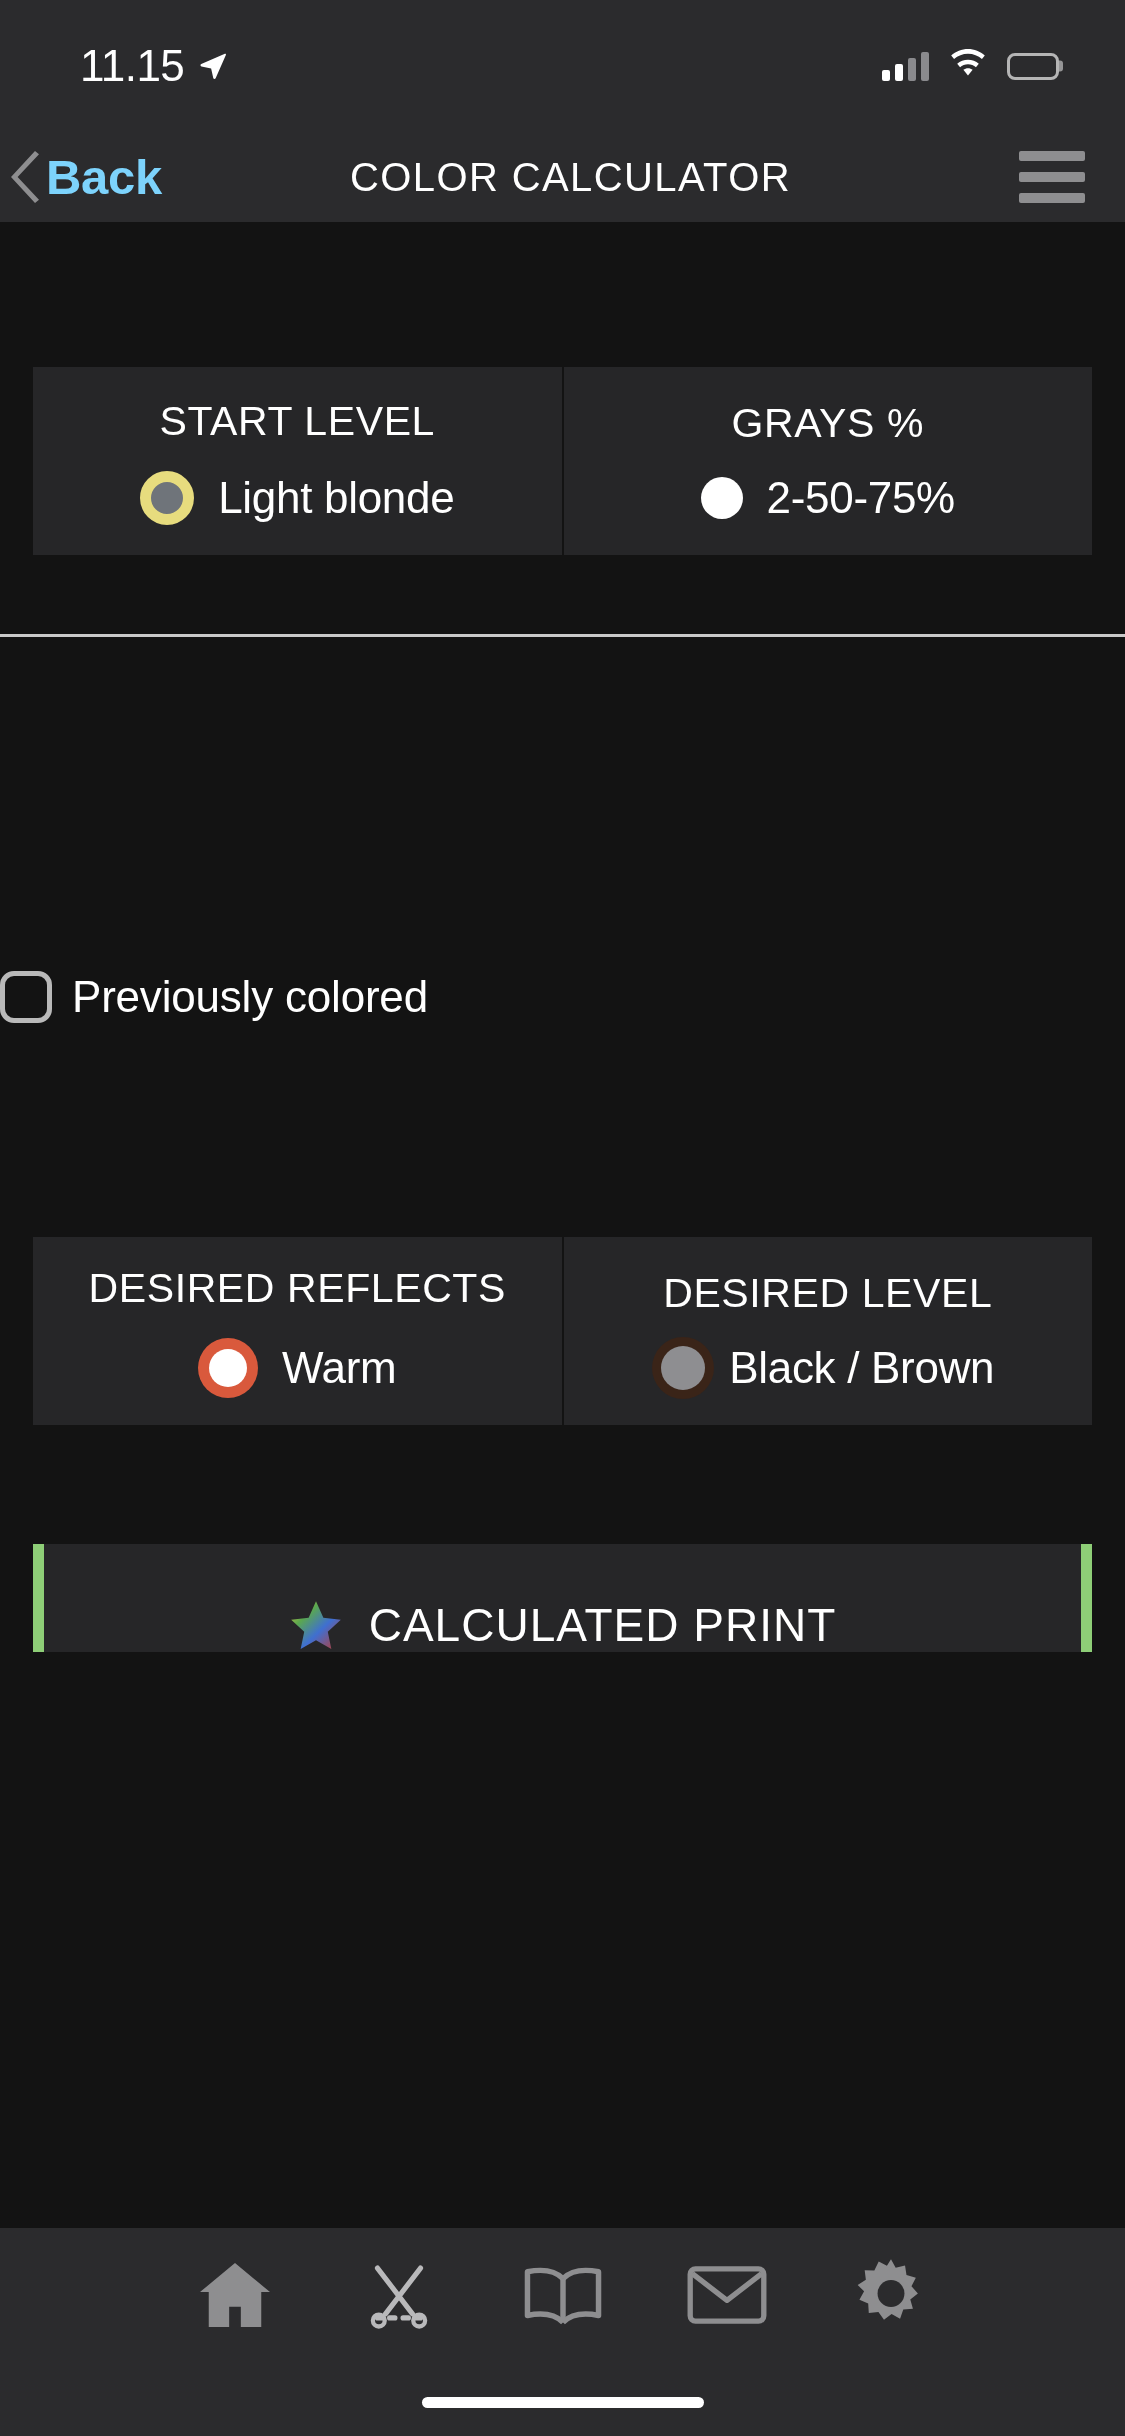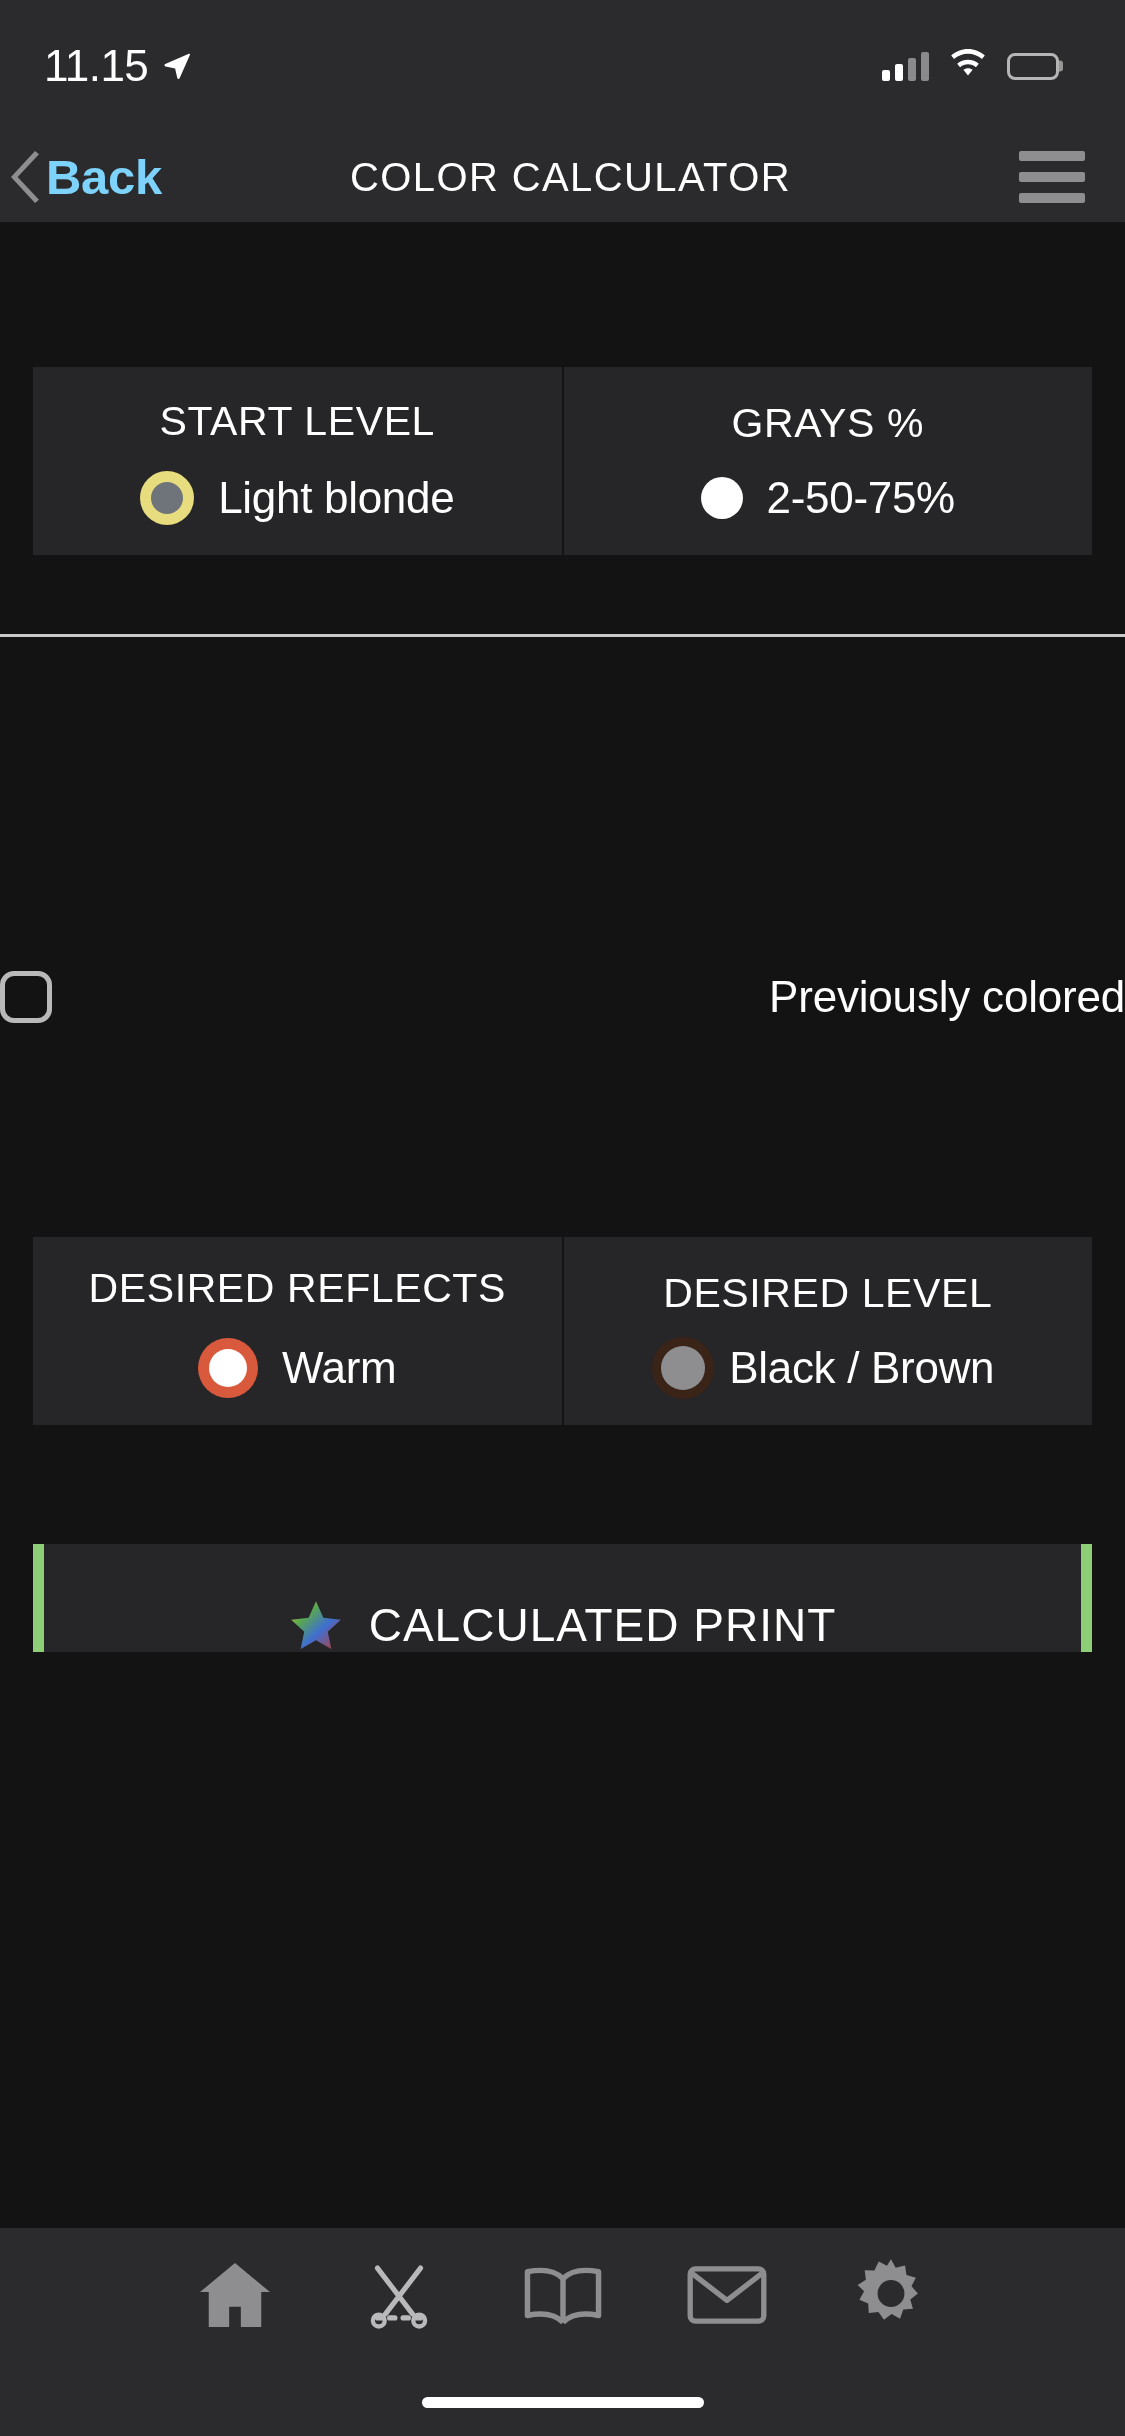--- a/index.html
+++ b/index.html
@@ -11,21 +11,21 @@
     overflow:hidden;
     position:relative;
   }
 
   #phone { position:absolute; inset:0; background:#121212; display:flex; flex-direction:column; }
 
   
   .statusbar {
     height:132px; background:#2b2b2d;
     display:flex; align-items:center; justify-content:space-between;
-    padding:0 66px 0 44px; flex:0 0 auto;
+    padding:0 66px 0 80px; flex:0 0 auto;
   }
   .status-left { display:flex; align-items:center; gap:14px; }
   .clock { color:#fff; font-size:44px; font-weight:400; letter-spacing:-0.5px; }
   .loc-arrow { width:30px; height:30px; display:block; }
   .status-right { display:flex; align-items:center; gap:20px; }
   .signal { display:flex; align-items:flex-end; gap:5px; height:30px; }
   .signal i { display:block; width:8px; border-radius:2px; background:#8a8a8d; }
   .signal i.on { background:#fff; }
   .signal i:nth-child(1){ height:11px; }
   .signal i:nth-child(2){ height:17px; }
@@ -75,21 +75,21 @@
   .card-value { color:#fff; font-size:44px; font-weight:400; letter-spacing:-0.3px; white-space:nowrap; }
 
   .swatch { width:54px; height:54px; border-radius:50%; flex:0 0 auto; }
   .swatch.ringed { border:11px solid #e7dc7e; width:54px; height:54px; }
   .swatch.plainwhite { background:#fff; width:42px; height:42px; }
   .swatch.brownring { background:#8e8e91; box-shadow:0 0 0 9px #3a2418; width:44px; height:44px; }
   .swatch.orangering { background:#fff; box-shadow:0 0 0 11px #d9593c; width:38px; height:38px; margin:11px; }
 
   
   .check-row {
-    position:absolute; left:0; right:0; display:flex; align-items:center; justify-content:space-between; gap:38px;
+    position:absolute; left:0; right:0; display:flex; align-items:center; justify-content:flex-start; gap:20px;
     cursor:pointer;
   }
   .checkbox { width:52px; height:52px; border:5px solid #b9b9b9; border-radius:14px; background:transparent; }
   .check-label { color:#fff; font-size:44px; font-weight:400; letter-spacing:-0.2px; }
 
   
   .print-btn {
     position:absolute; left:33px; right:33px; height:108px;
     background:#262628; display:flex; align-items:flex-end; justify-content:center; gap:26px;
     border-left:11px solid #8ece77; border-right:11px solid #8ece77; cursor:pointer;

